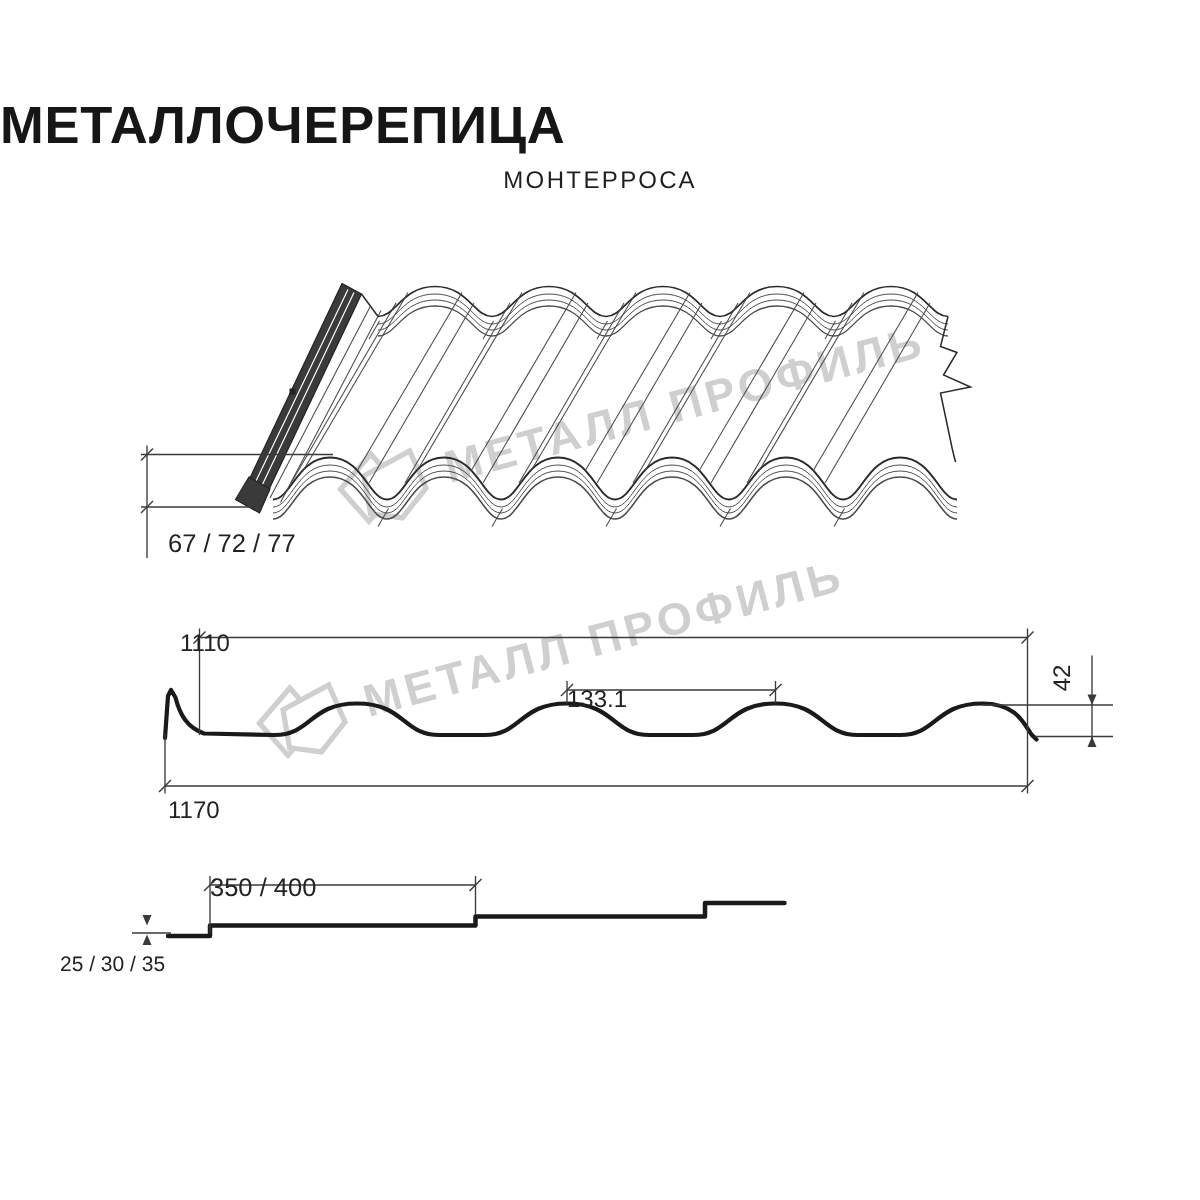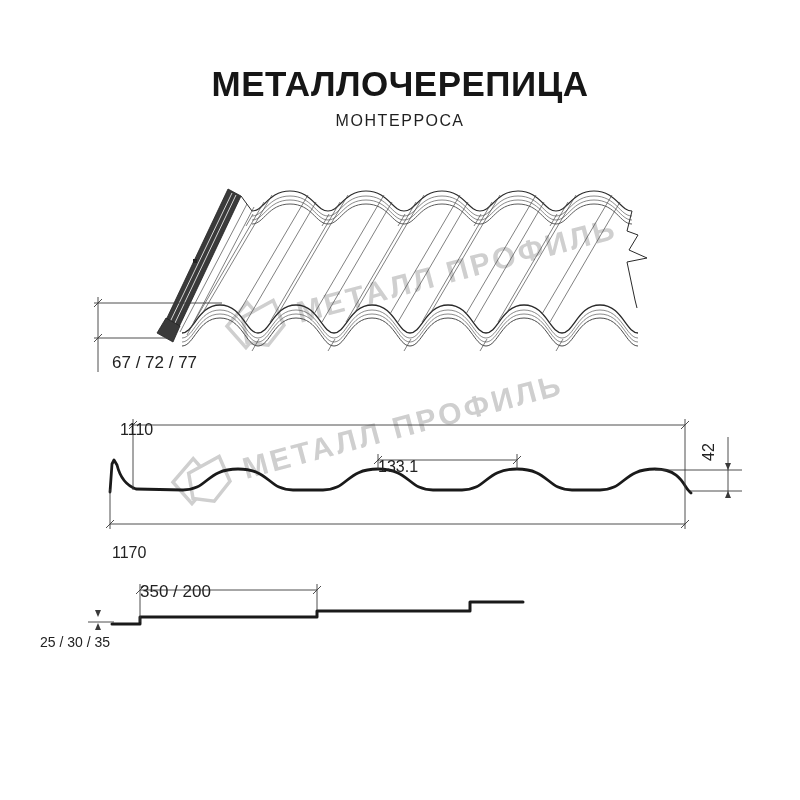--- a/index.html
+++ b/index.html
@@ -1,33 +1,33 @@
 <!DOCTYPE html>
 <html><head>
 <meta charset="utf-8">
 <style>
   html,body{margin:0;padding:0;background:#fff;}
   .canvas{position:relative;width:800px;height:800px;background:#ffffff;overflow:hidden;
           font-family:"Liberation Sans",sans-serif;}
-  .title{position:absolute;left:0;top:64px;width:800px;text-align:center;
+  .title{position:absolute;left:0;top:64px;width:800px;text-align:left;
          font-size:35px;font-weight:800;letter-spacing:.5px;color:#161616;z-index:3;}
   .subtitle{position:absolute;left:0;top:112px;width:800px;text-align:center;
          font-size:16px;font-weight:500;letter-spacing:1.6px;color:#1f1f1f;z-index:3;}
   .wm{position:absolute;display:flex;align-items:center;gap:12px;
       transform:rotate(-15deg);transform-origin:left center;z-index:0;}
   .wm span{font-size:30px;font-weight:700;letter-spacing:3px;color:#cfcfcf;white-space:nowrap;}
   .wm svg{display:block;}
   .wm1{left:224px;top:306px;}
   .wm2{left:170px;top:462px;}
   #art{position:absolute;left:0;top:0;z-index:1;}
   .lbl{position:absolute;font-size:16px;color:#222;white-space:nowrap;z-index:2;}
   .lbl.center{text-align:left;margin-top:16px;}
   .dim-1110{left:120px;top:405px;width:552px;}
   .dim-2775{left:378px;top:442px;width:139px;}
-  .dim-1170{left:112px;top:528px;width:552px;}
+  .dim-1170{left:112px;top:516px;width:552px;}
   .dim-42{left:699px;top:438px;width:30px;height:28px;transform:rotate(-90deg);text-align:center;}
   .dim-67{left:112px;top:353px;font-size:17px;text-align:center;}
   .dim-350{left:140px;top:566px;width:177px;font-size:17px;}
   .dim-25{left:40px;top:634px;font-size:14px;}
 </style>
 </head>
 <body>
 
 <div class="canvas">
 
@@ -158,15 +158,15 @@
       <polygon points="98,617 95,610 101,610"></polygon>
       <polygon points="98,623 95,630 101,630"></polygon>
     </g>
   </svg>
 
   <div class="lbl dim-67">67 / 72 / 77</div>
   <div class="lbl center dim-1110">1110</div>
   <div class="lbl center dim-2775">133.1</div>
   <div class="lbl dim-42">42</div>
   <div class="lbl center dim-1170">1170</div>
-  <div class="lbl center dim-350">350 / 200</div>
+  <div class="lbl center dim-350">350 / 400</div>
   <div class="lbl dim-25">25 / 30 / 35</div>
 </div>
 
 </body></html>

